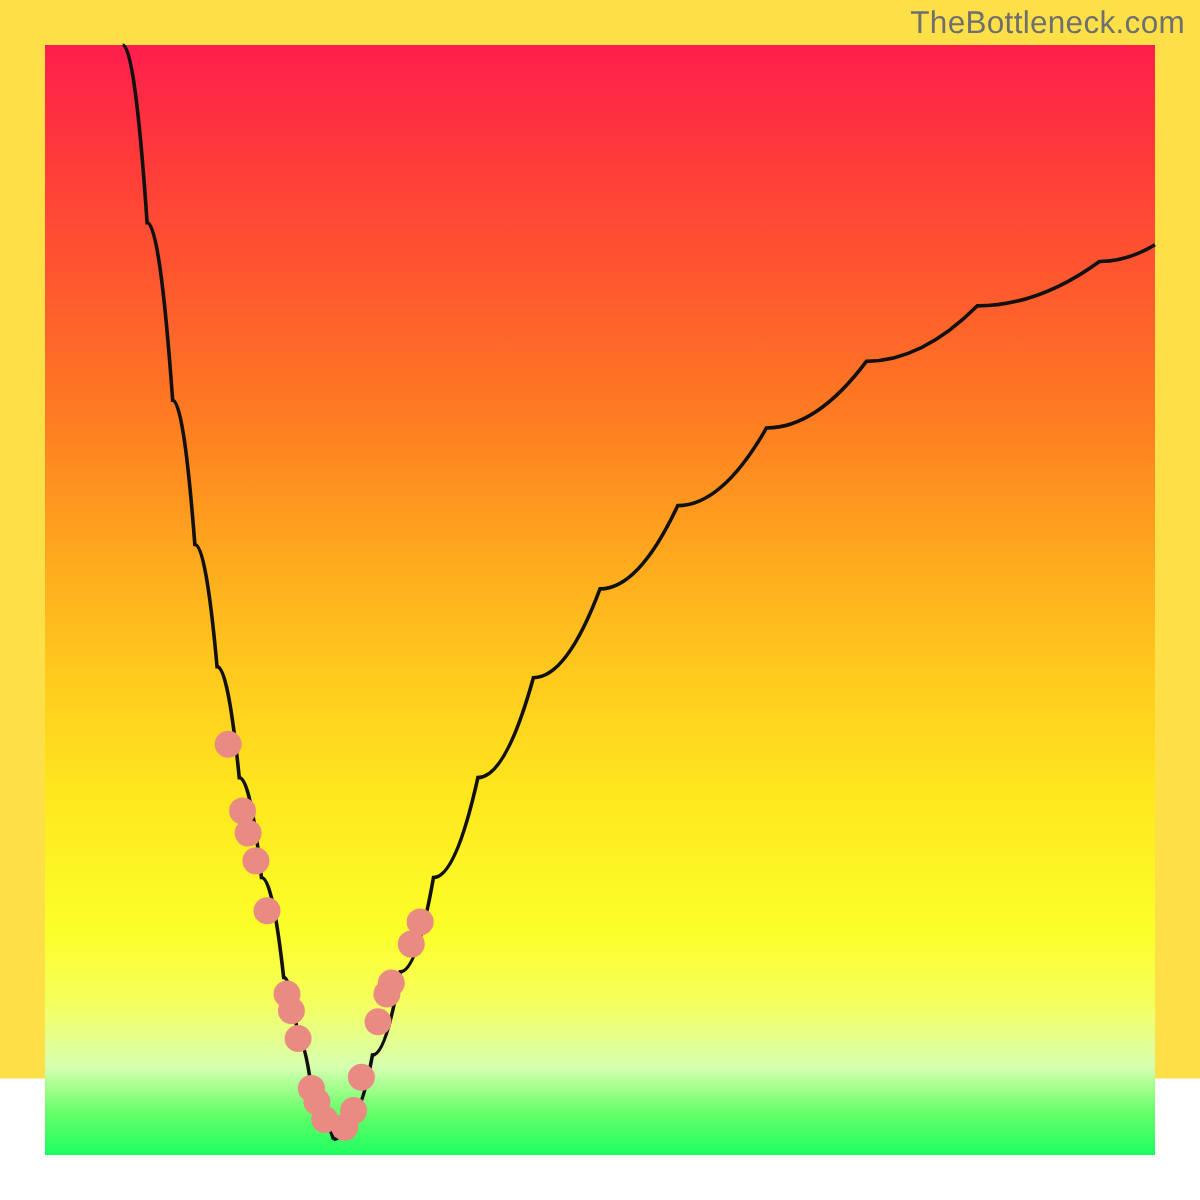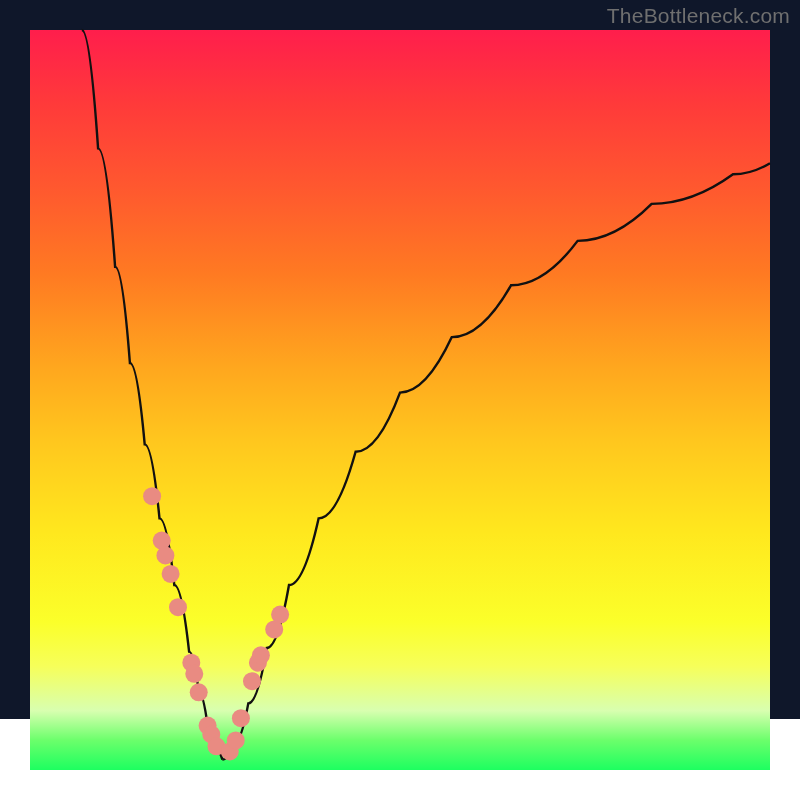--- a/index.html
+++ b/index.html
@@ -7,21 +7,21 @@
     padding: 0;
     width: 800px;
     height: 800px;
     overflow: hidden;
     font-family: Arial, Helvetica, sans-serif;
   }
   .stage {
     position: relative;
     width: 800px;
     height: 719px;
-    background: #0f172a;
+    background: #fde047;
   }
   .plot {
     position: absolute;
     left: 30px;
     top: 30px;
     width: 740px;
     height: 740px;
     background: linear-gradient(
       to bottom,
       #ff1e4c 0%,

